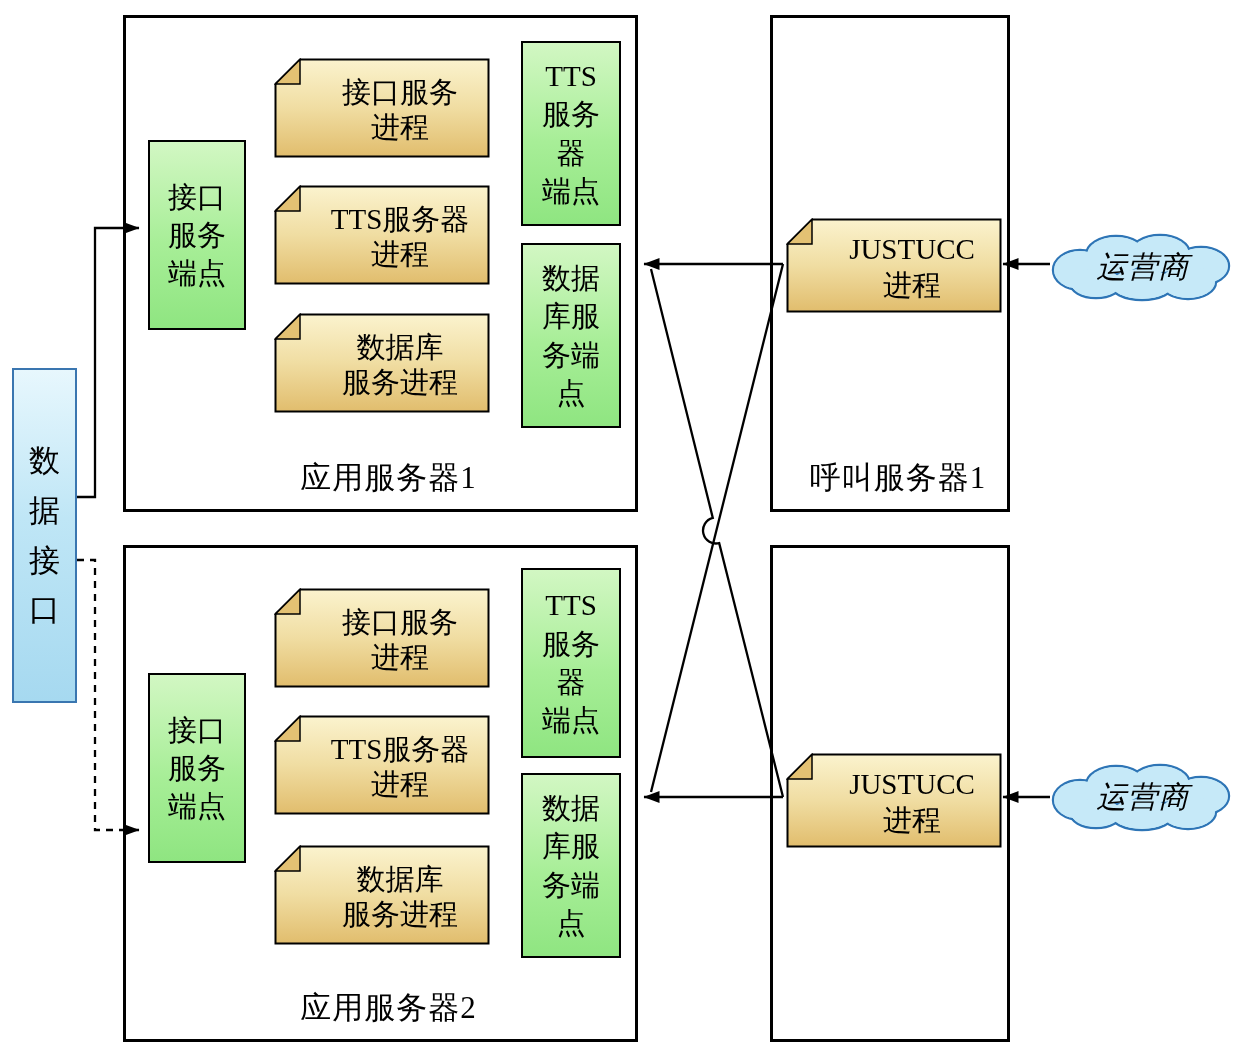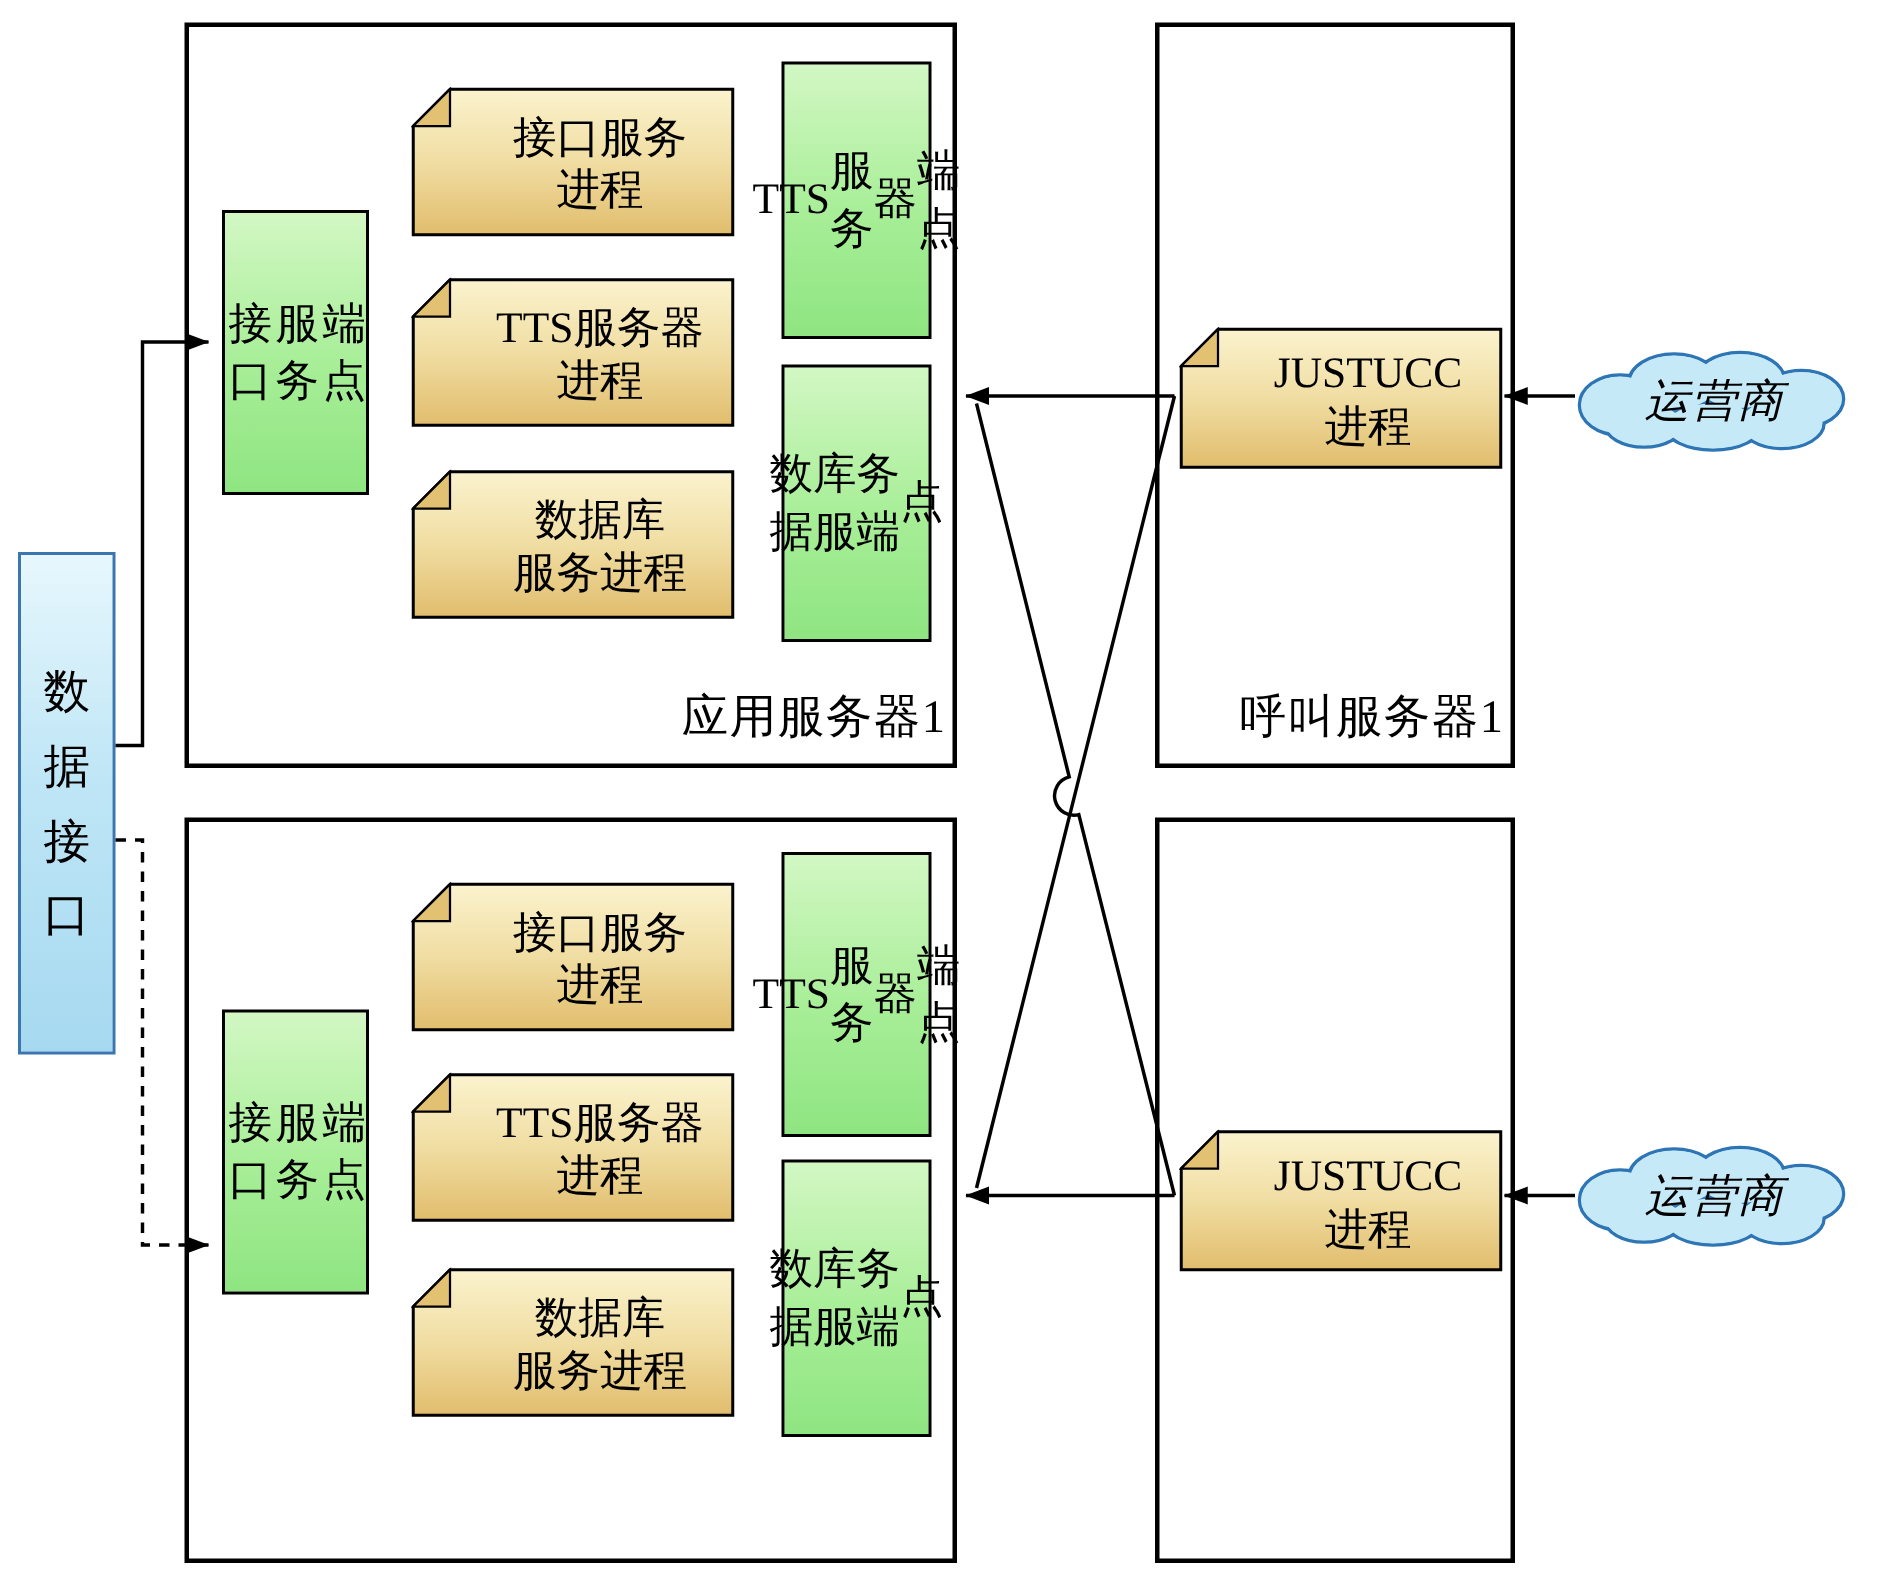--- a/index.html
+++ b/index.html
@@ -1,25 +1,25 @@
 <!DOCTYPE html>
 <html><head>
 <meta charset="utf-8">
 <style>
   html,body{margin:0;padding:0;background:#fff;}
   #stage{
     position:relative;width:1260px;height:1049px;background:#fff;overflow:hidden;
     font-family:"Liberation Serif","DejaVu Serif",serif;color:#000;
   }
   .srv{position:absolute;border:3px solid #000;background:#fff;box-sizing:border-box;}
-  .title{position:absolute;left:0;right:4px;bottom:10px;text-align:right;font-size:31px;letter-spacing:1px;padding-left:32px;}
+  .title{position:absolute;left:0;right:16px;bottom:10px;text-align:center;font-size:31px;letter-spacing:1px;padding-left:32px;}
   .ep{
     position:absolute;border:2px solid #000;box-sizing:border-box;
     background:linear-gradient(180deg,#d2f7c3 0%,#a7ee97 55%,#8fe581 100%);
-    display:flex;flex-direction:row;align-items:center;justify-content:center;
+    display:flex;flex-direction:column;align-items:center;justify-content:center;
     text-align:right;font-size:29px;line-height:1.32;
   }
   .ep span{display:block;}
   .proc{position:absolute;}
   .proc svg.shape{position:absolute;left:0;top:0;}
   .proc .lbl{
     position:absolute;inset:0;display:flex;flex-direction:column;align-items:center;justify-content:center;
     text-align:center;font-size:29px;line-height:1.22;padding-top:4px;margin-left:36px;
   }
   .proc .lbl span{display:block;}
@@ -154,20 +154,21 @@
       <span>端点</span>
     </div>
 
     <div class="ep" style="left:395px;top:225px;width:100px;height:185px;">
       <span>数据</span>
       <span>库服</span>
       <span>务端</span>
       <span>点</span>
     </div>
 
+    <div class="title">应用服务器2</div>
   </div>
 
   <div class="srv" style="left:770px;top:15px;width:240px;height:497px;">
     <div class="proc" style="left:13px;top:200px;width:216px;height:95px;">
       <svg class="shape" width="216" height="95" viewBox="0 0 216 95">
         <path d="M26,1.5 L214.5,1.5 L214.5,93.5 L1.5,93.5 L1.5,26 Z" fill="url(#gTan)" stroke="#000" stroke-width="2"></path>
         <path d="M1.5,26 L26,26 L26,1.5 Z" fill="#e3c173" stroke="#000" stroke-width="1.5"></path>
       </svg>
       <div class="lbl">
         <span>JUSTUCC</span>

